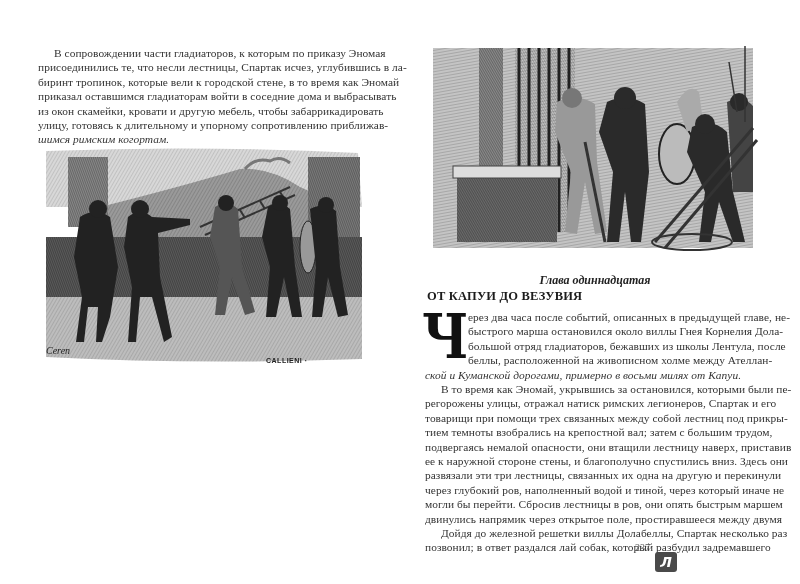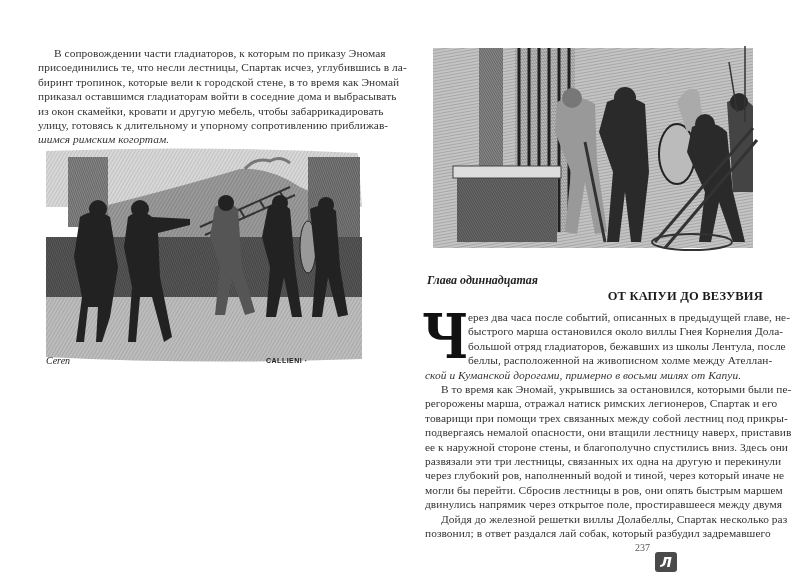--- a/index.html
+++ b/index.html
@@ -37,26 +37,26 @@
   }
   .illus svg { display: block; }
   .illus-left { left: 40px; top: 147px; width: 328px; height: 222px; }
   .illus-right { left: 427px; top: 42px; width: 333px; height: 214px; }
 
   .sig { position: absolute; font-size: 7px; color: #222; font-weight: bold; letter-spacing: 0.5px; font-family: "Liberation Sans", sans-serif; }
   .sig-script { position: absolute; font-style: italic; font-size: 10px; color: #222; }
 
   .chapter-label {
     position: absolute; left: 427px; width: 336px; top: 273px;
-    font-style: italic; font-weight: bold;
+    text-align: center; font-style: italic; font-weight: bold;
     font-size: 12px; color: #222;
   }
   .chapter-title {
     position: absolute; left: 427px; width: 336px; top: 289px;
-    text-align: right; font-weight: bold; font-size: 12.5px; color: #1c1c1c;
+    text-align: left; font-weight: bold; font-size: 12.5px; color: #1c1c1c;
     letter-spacing: 0.2px;
   }
 
   .dropcap {
     position: absolute; left: 422px; top: 306px;
     font-size: 62px; line-height: 62px; font-weight: bold;
     font-family: "DejaVu Serif", serif; color: #111;
     transform: scaleX(0.82); transform-origin: left top;
   }
 
@@ -135,21 +135,21 @@
           <circle cx="100" cy="62" r="9"></circle>
           <path d="M175,60 Q188,52 198,62 L202,120 L215,165 L205,168 L192,130 L185,168 L175,168 L180,120 L170,90 Z" fill="#555"></path>
           <circle cx="186" cy="56" r="8"></circle>
           <path d="M228,60 Q240,52 250,62 L255,120 L262,170 L252,170 L244,130 L236,170 L226,170 L230,120 L222,90 Z"></path>
           <circle cx="240" cy="56" r="8"></circle>
           <ellipse cx="268" cy="100" rx="8" ry="26" fill="#999" stroke="#222"></ellipse>
           <path d="M270,62 Q285,54 296,64 L300,120 L308,168 L298,170 L288,130 L282,170 L272,170 L276,120 Z"></path>
           <circle cx="286" cy="58" r="8"></circle>
         </g>
       </svg>
-      <span class="sig-script" style="left:6px;top:208px;">Ceren</span>
+      <span class="sig-script" style="left:6px;top:198px;">Ceren</span>
       <span class="sig" style="left:226px;top:210px;">CALLIENI ·</span>
     </div>
   </div>
 
   <div class="page page-right"></div>
 
   <div class="illus illus-right">
     <svg width="333" height="214" viewBox="0 0 333 214">
       <defs>
         <pattern id="hatchR" width="3" height="3" patternUnits="userSpaceOnUse" patternTransform="rotate(80)">
@@ -218,22 +218,23 @@
     <span class="line">быстрого марша остановился около виллы Гнея Корнелия Дола-</span>
     <span class="line">большой отряд гладиаторов, бежавших из школы Лентула, после</span>
     <span class="line">беллы, расположенной на живописном холме между Ателлан-</span>
   </div>
   <div class="para right-para-1b">
     <span class="line last">ской и Куманской дорогами, примерно в восьми милях от Капуи.</span>
   </div>
 
   <div class="para right-para-2">
     <span class="line indent">В то время как Эномай, укрывшись за остановился, которыми были пе-</span>
-    <span class="line">регорожены марша, отражал натиск римских легионеров, Спартак и его</span>
+    <span class="line">регорожены улицы, отражал натиск римских легионеров, Спартак и его</span>
     <span class="line">товарищи при помощи трех связанных между собой лестниц под прикры-</span>
+    <span class="line">тием темноты взобрались на крепостной вал; затем с большим трудом,</span>
     <span class="line">подвергаясь немалой опасности, они втащили лестницу наверх, приставив</span>
     <span class="line">ее к наружной стороне стены, и благополучно спустились вниз. Здесь они</span>
     <span class="line">развязали эти три лестницы, связанных их одна на другую и перекинули</span>
     <span class="line">через глубокий ров, наполненный водой и тиной, через который иначе не</span>
     <span class="line">могли бы перейти. Сбросив лестницы в ров, они опять быстрым маршем</span>
     <span class="line">двинулись напрямик через открытое поле, простиравшееся между двумя</span>
     <span class="line indent">Дойдя до железной решетки виллы Долабеллы, Спартак несколько раз</span>
     <span class="line">позвонил; в ответ раздался лай собак, который разбудил задремавшего</span>
   </div>
 

